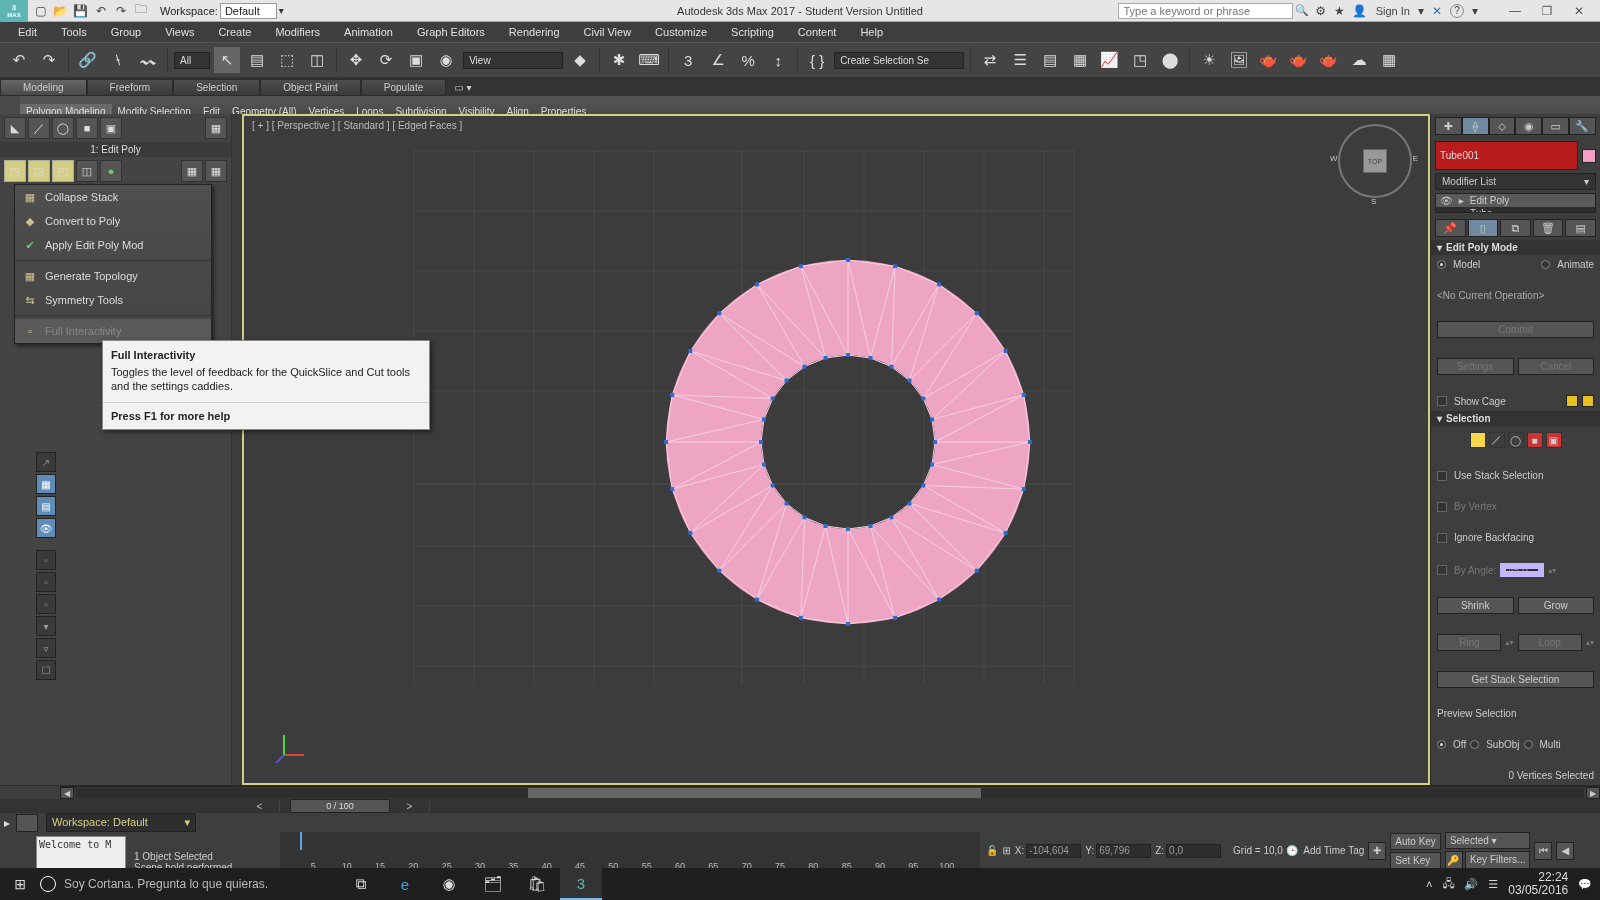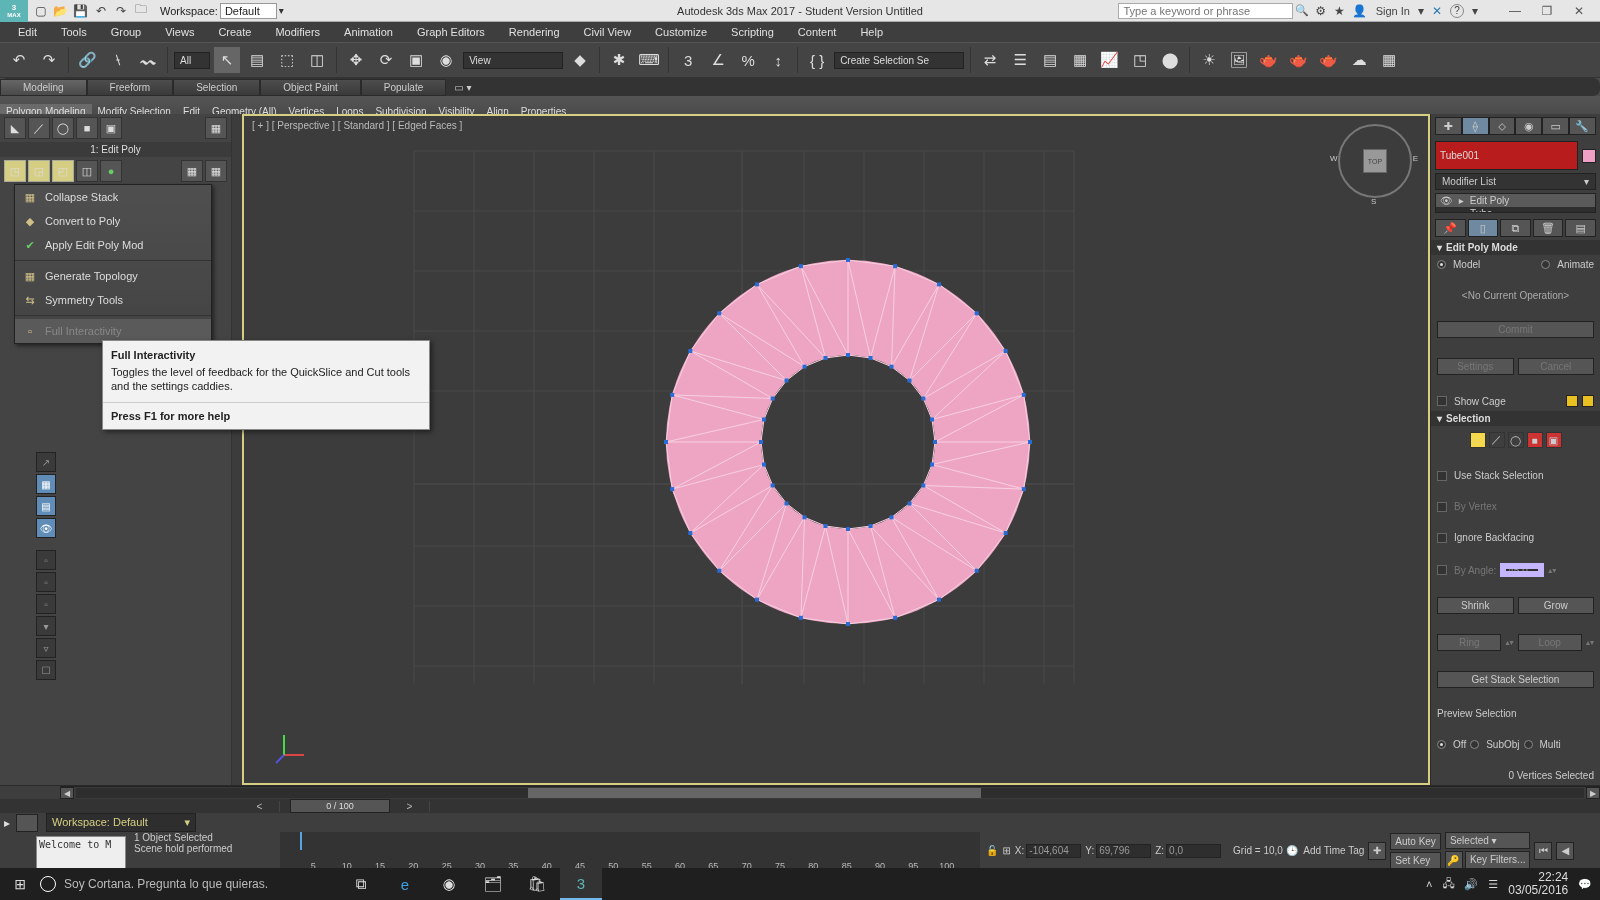--- a/index.html
+++ b/index.html
@@ -25,26 +25,26 @@
 #mainmenu span { padding: 3px 12px; font-size: 11px; cursor: pointer; }
 
 
 #maintoolbar { height: 36px; background: #444; border-top: 1px solid #555; border-bottom: 1px solid #333; display: flex; align-items: center; padding: 0 6px; gap: 4px; }
 #maintoolbar .tbtn { width: 26px; height: 26px; display: inline-flex; align-items: center; justify-content: center; border: 1px solid transparent; cursor: pointer; font-size: 15px; color: #ddd; }
 #maintoolbar .sep { width: 1px; height: 26px; background: #333; margin: 0 2px; }
 #maintoolbar .drop { background: #333; color: #ddd; border: 1px solid #222; font-size: 10px; padding: 2px 18px 2px 5px; }
 #maintoolbar .drop.wide { min-width: 100px; }
 
 
-#ribbonrow { height: 18px; background: #333; display: flex; align-items: center; color: #ccc; font-size: 10px; border-radius: 7px; }
+#ribbonrow { height: 18px; background: #333; display: flex; align-items: center; color: #ccc; font-size: 10px; }
 #ribbonrow .tab { padding: 2px 22px; background: linear-gradient(#4d4d4d,#3a3a3a); border: 1px solid #2a2a2a; cursor: pointer; }
 #ribbonrow .tab.active { background: linear-gradient(#666,#4a4a4a); }
 
 
-#ribbonsub { height: 30px; background: linear-gradient(#555,#444); display: flex; align-items: center; font-size: 10px; color: #ddd; }
+#ribbonsub { height: 30px; background: linear-gradient(#555,#444); display: flex; align-items: center; font-size: 10px; color: #ddd; margin-left: 20px; }
 #ribbonsub span { padding: 2px 6px; cursor: pointer; }
 #ribbonsub span.active { background: #6a6a6a; }
 
 
 #workarea { position: absolute; top: 114px; left: 0; right: 0; bottom: 115px; display: flex; }
 
 
 #leftpanel { width: 232px; background: #444; border-right: 1px solid #333; display: flex; flex-direction: column; }
 #leftpanel .iconrow { display: flex; gap: 2px; padding: 3px 4px; align-items: center; }
 #leftpanel .ibtn { width: 22px; height: 22px; border: 1px solid #333; background: #555; display: inline-flex; align-items: center; justify-content: center; cursor: pointer; font-size: 11px; color: #ddd; }
@@ -120,21 +120,21 @@
 #bottom .wsrow .wsbox{ width:22px;height:18px;border:1px solid #222;background:#555;margin:0 2px;}
 #bottom .wsrow span.expand{color:#ddd;font-size:12px;padding:0 4px;cursor:pointer;}
 #bottom .ws-drop2{ flex:0 0 150px;background:#2e2e2e;border:1px solid #222;color:#d6cf83;font-size:11px;padding:2px 5px;margin-left:6px;}
 
 #timeslider{ height:17px; display:flex; align-items:center; background:#333;}
 #timeslider .trackcell{width:40px;text-align:center;font-size:10px;color:#bbb;border-right:1px solid #444;}
 #timeslider .handle{width:100px;height:14px;background:#555;border:1px solid #222;color:#ddd;font-size:9px;display:inline-flex;align-items:center;justify-content:center;margin-left:10px;}
 
 #timeline { flex:1; display:flex;margin-left:32px; }
 #timeline .maxscript{ width:90px;background:#eee;color:#333;font-size:10px;border:1px solid #888;padding:2px;margin:4px; font-family:monospace;}
-#timeline .prompt-area{flex:0 0 150px; display:flex;flex-direction:column;justify-content:flex-start;font-size:10px;color:#ccc;padding:0 4px;}
+#timeline .prompt-area{flex:0 0 150px; display:flex;flex-direction:column;justify-content:center;font-size:10px;color:#ccc;padding:0 4px;}
 #timeline .ruler{flex:1;position:relative;background:#333;}
 #timeline .ruler .tick{position:absolute;bottom:20px;font-size:9px;color:#bbb;transform:translateX(-50%);}
 #timeline .ruler .cur{position:absolute;left:20px;top:0;width:2px;height:18px;background:#59a3e0;}
 
 #timeline .status-right{flex:0 0 620px;display:flex;align-items:center;gap:4px;padding:0 6px;font-size:10px;color:#ccc; flex-wrap:wrap;}
 #timeline .status-right .coord{display:flex;align-items:center;gap:2px;}
 #timeline .status-right input{width:55px;height:14px;background:#2e2e2e;border:1px solid #222;color:#999;font-size:10px;padding:0 2px;}
 #timeline .pbtn{width:18px;height:18px;background:#555;border:1px solid #222;display:inline-flex;align-items:center;justify-content:center;cursor:pointer;font-size:10px;color:#ccc;}
 #timeline .key-btn{background:#555;border:1px solid #222;color:#ccc;font-size:10px;padding:2px 4px;cursor:pointer;}
 
@@ -567,21 +567,21 @@
         <span>Edit Poly Mode</span>
       </div>
     <div class="roll-body">
       <div class="row">
         <span class="rad on"></span>
           <span>Model</span>
         <span style="flex:1"></span>
         <span class="rad"></span>
           <span>Animate</span>
       </div>
-      <div style="text-align:center;color:#aaa">&lt;No Current Operation&gt;</div>
+      <div style="text-align:left;color:#aaa">&lt;No Current Operation&gt;</div>
       <div class="btn disabled">Commit</div>
       <div class="row">
         <span class="btn disabled" style="flex:1">Settings</span>
         <span class="btn disabled" style="flex:1">Cancel</span>
       </div>
       <div class="row">
         <span class="chk"></span>
         <span>Show Cage</span>
         <span style="flex:1"></span>
         <span style="width:12px;height:12px;background:#e8c020;border:1px solid #222"></span>

